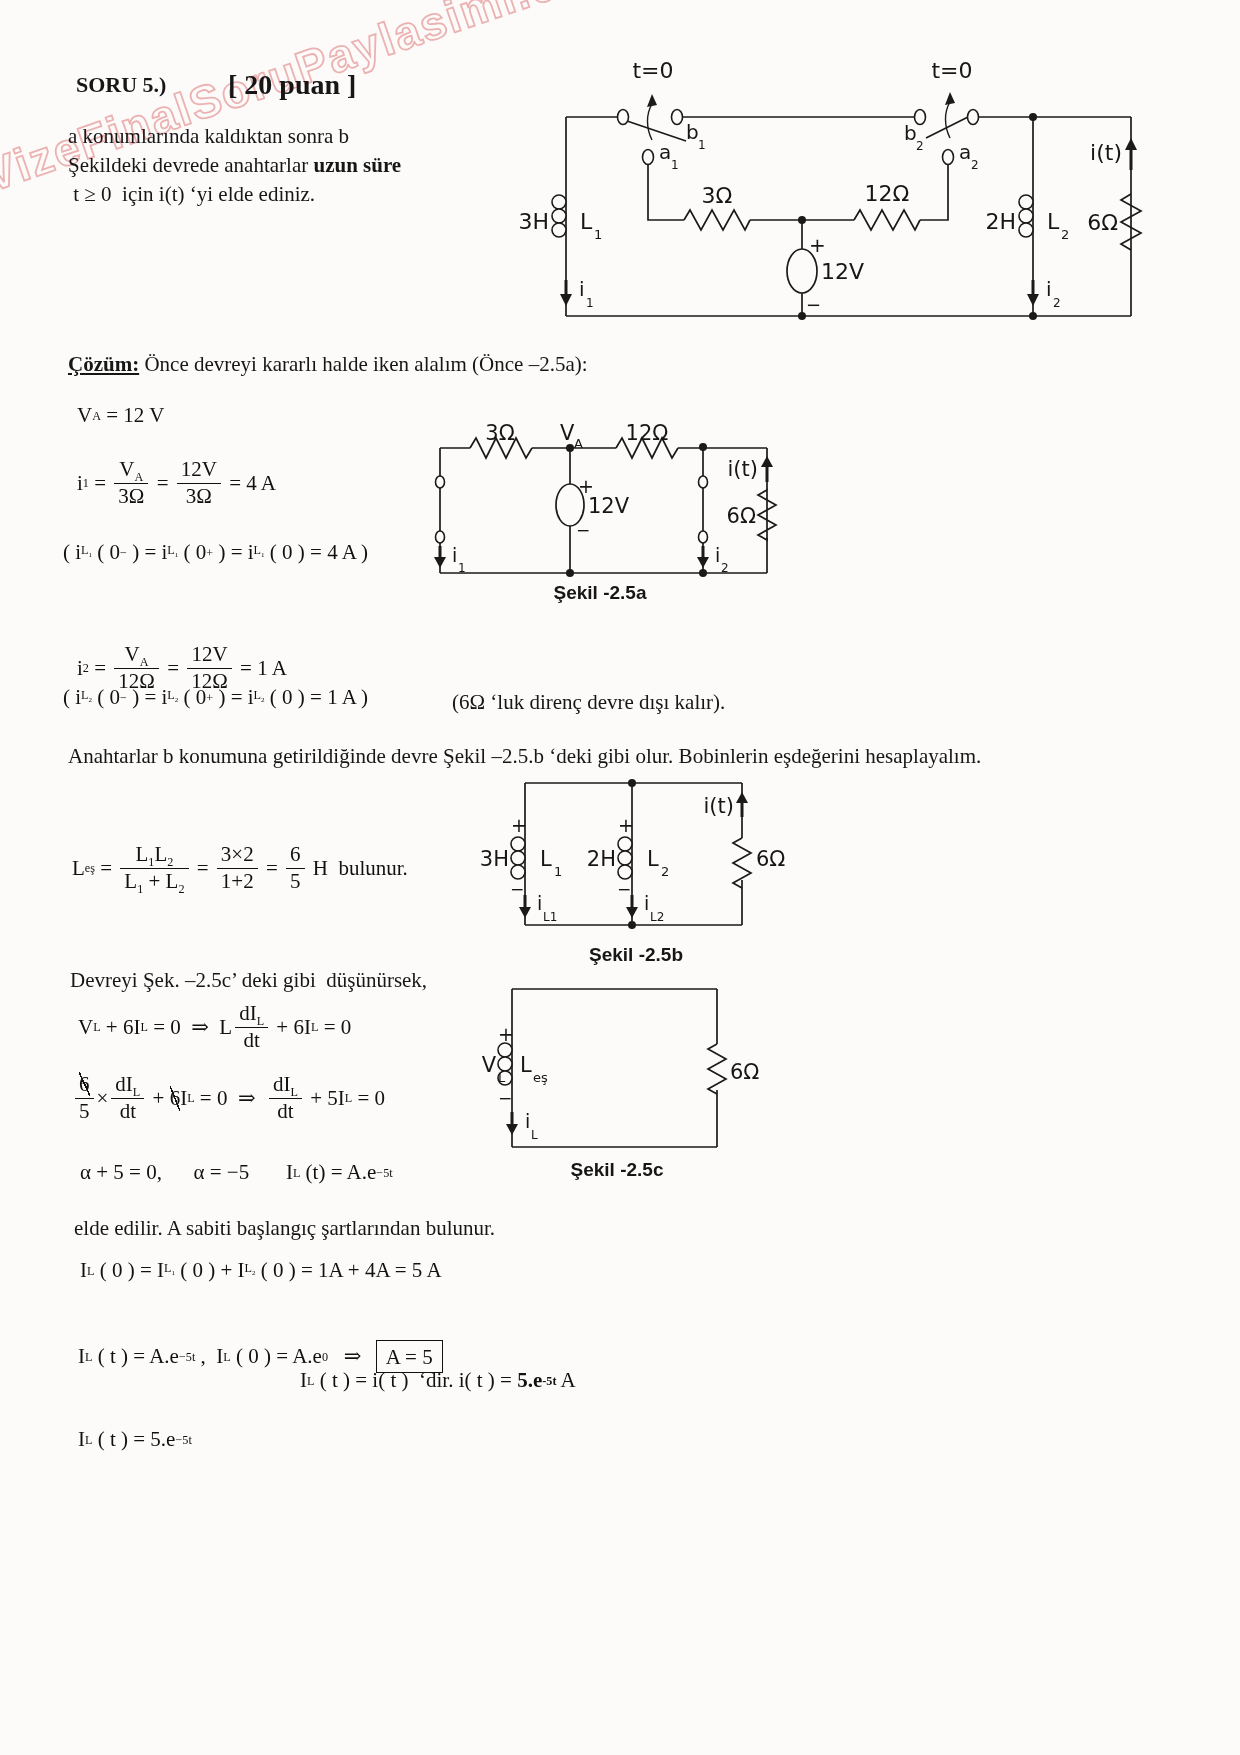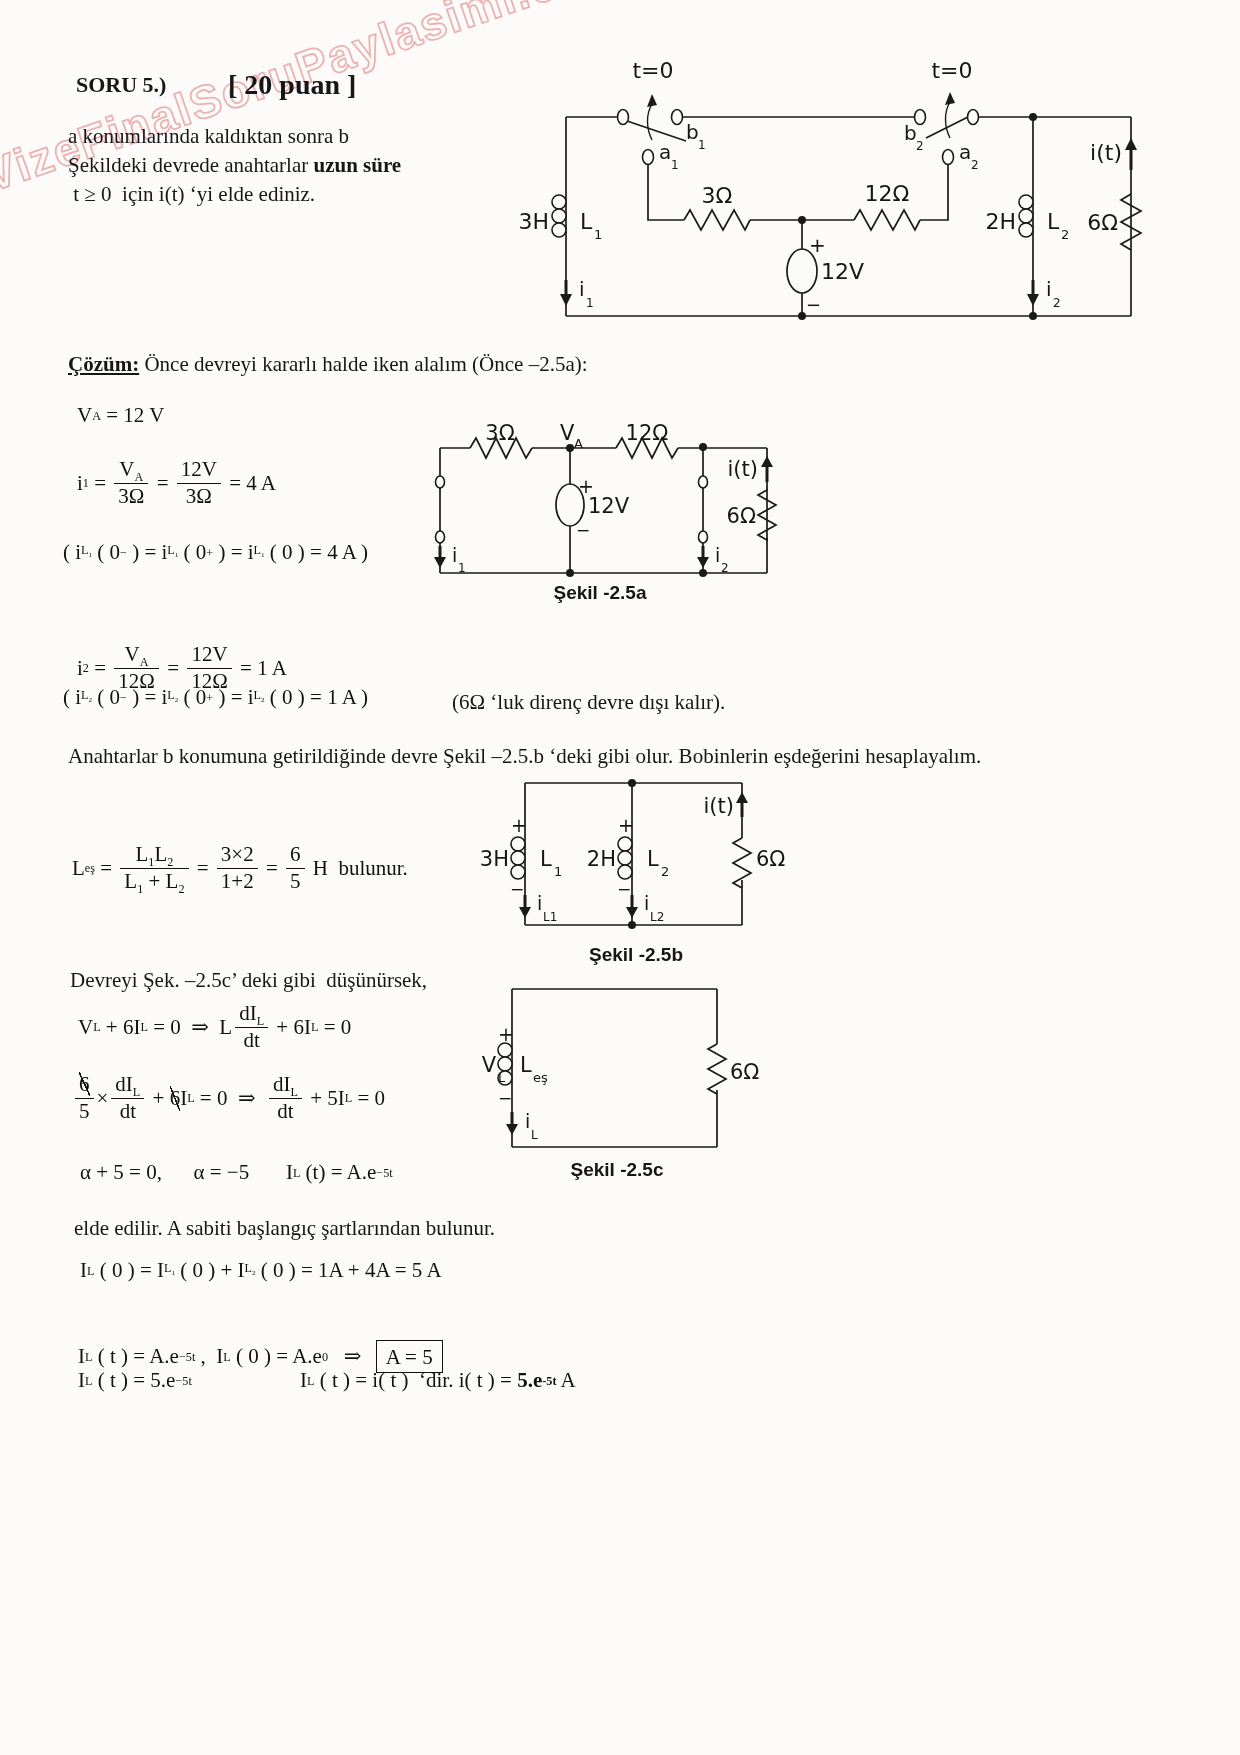--- a/index.html
+++ b/index.html
@@ -229,16 +229,16 @@
     <text x="498" y="1104" font-size="17">−</text>
     <text x="525" y="1128" font-size="19">i</text>
     <text x="531" y="1139" font-size="12">L</text>
     <text x="730" y="1079" font-size="21">6Ω</text>
     <text x="617" y="1176" font-size="19" text-anchor="middle" class="caption">Şekil -2.5c</text>
   </svg>
 
   <div class="txt" style="left:74px;top:1214px;">elde edilir. A sabiti başlangıç şartlarından bulunur.</div>
   <div class="eq" style="left:80px;top:1258px;">I<sub>L</sub> ( 0 ) = I<sub>L<sub>1</sub></sub> ( 0 ) + I<sub>L<sub>2</sub></sub> ( 0 ) = 1A + 4A = 5 A</div>
   <div class="eq" style="left:78px;top:1312px;margin-top:28px;">I<sub>L</sub> ( t ) = A.e<sup>−5t</sup> ,  I<sub>L</sub> ( 0 ) = A.e<sup>0</sup>   ⇒  <span class="boxed">A = 5</span></div>
-  <div class="eq" style="left:78px;top:1368px;text-align:right;">I<sub>L</sub> ( t ) = 5.e<sup>−5t</sup></div>
+  <div class="eq" style="left:78px;top:1427px;text-align:right;">I<sub>L</sub> ( t ) = 5.e<sup>−5t</sup></div>
   <div class="eq" style="left:300px;top:1368px;">I<sub>L</sub> ( t ) = i( t )  ‘dir. i( t ) = <b>5.e</b><sup><b>-5t</b></sup> A</div>
 
 </div>
 
 </body></html>

